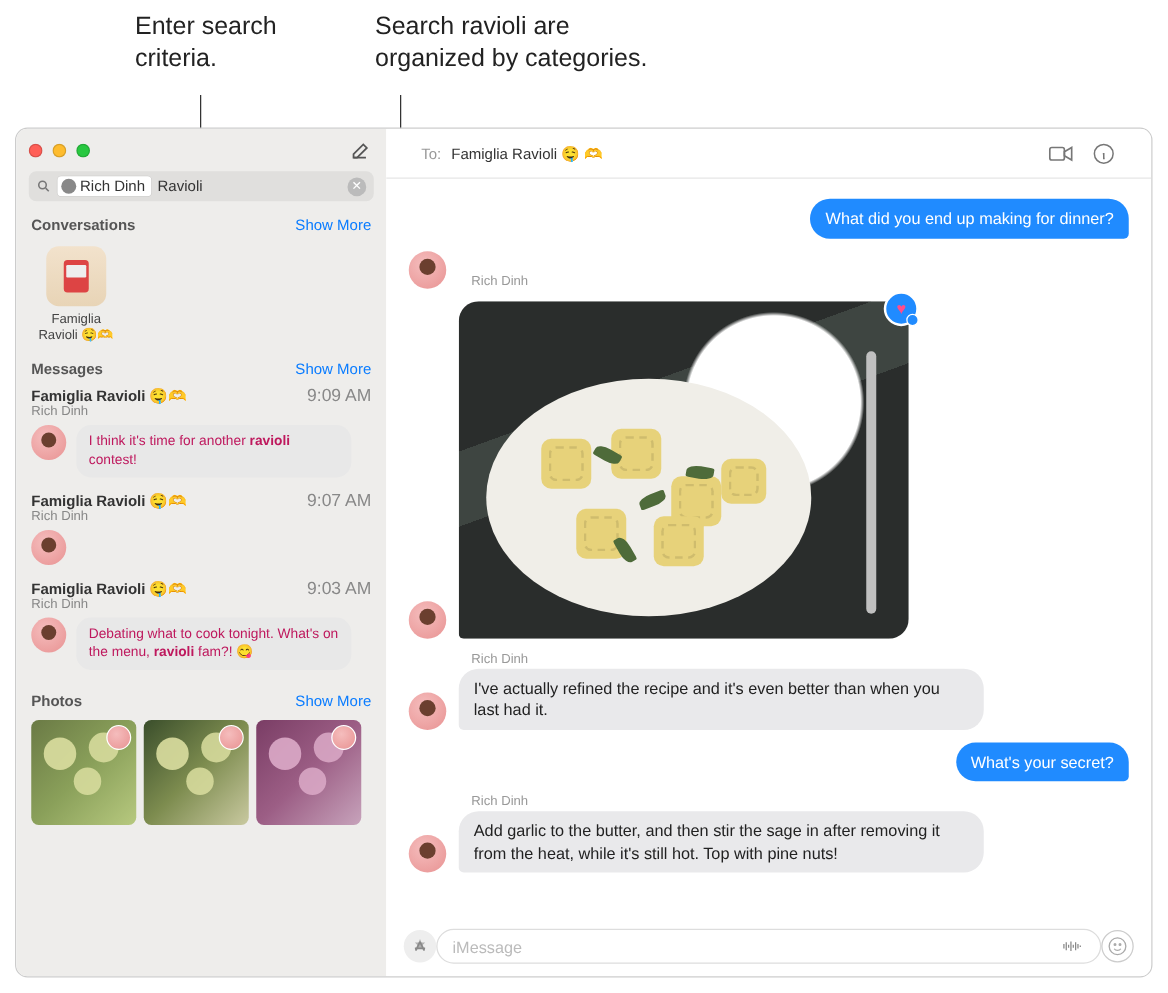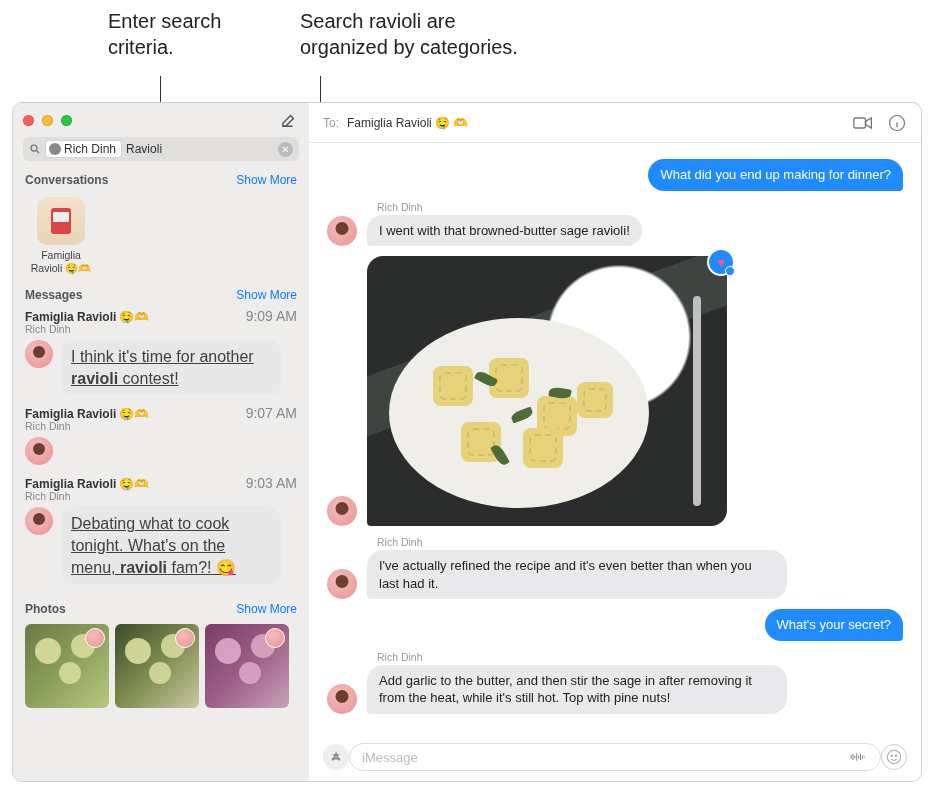--- a/index.html
+++ b/index.html
@@ -88,22 +88,22 @@
   .mini-av{
     width:28px;height:28px;border-radius:50%;flex-shrink:0;
     background:radial-gradient(circle at 40% 35%, #f5bdbd, #e89292);
     position:relative;
   }
   .mini-av::after{
     content:"";position:absolute;top:6px;left:50%;transform:translateX(-50%);
     width:12px;height:12px;border-radius:50%;background:#6b3f2f;
   }
   .bubble-prev{
-    background:#e8e8e8;border-radius:12px;padding:6px 10px;font-size:16px;
-    line-height:1.35;color:#404040;max-width:220px;text-decoration:underline;
+    background:#e8e8e8;border-radius:12px;padding:6px 10px;font-size:11px;
+    line-height:1.35;color:#be185d;max-width:220px;
   }
   .bubble-prev b{font-weight:600;}
 
   
   .photos-row{display:flex;gap:6px;padding:4px 12px 12px;}
   .photo-thumb{
     width:84px;height:84px;border-radius:6px;position:relative;
     background:linear-gradient(135deg,#6a7a45,#8aa05a,#b7c97f);
     overflow:hidden;
   }
@@ -114,21 +114,21 @@
   .photo-thumb .blob.b2{width:22px;height:22px;background:rgba(218,222,160,0.85);top:38px;left:34px;}
   .photo-thumb .blob.b3{width:24px;height:24px;background:rgba(218,222,160,0.85);top:10px;left:46px;}
   .photo-badge{
     position:absolute;top:4px;right:4px;width:20px;height:20px;border-radius:50%;
     background:radial-gradient(circle at 40% 35%, #f5bdbd, #e89292);
     border:1.5px solid #fff;
   }
 
   
   .main-head{
-    height:40px;display:flex;align-items:center;padding:6px 14px;border-bottom:1px solid #e6e6e6;gap:8px;
+    height:40px;display:flex;align-items:center;padding:6px 28px;border-bottom:1px solid #e6e6e6;gap:8px;
   }
   .to-lab{color:#999;font-size:12px;}
   .to-val{font-size:12px;}
   .head-icons{margin-left:auto;display:flex;gap:14px;color:#777;}
   .hicon{width:20px;height:20px;display:flex;align-items:center;justify-content:center;}
 
   
   .chat{flex:1;overflow:auto;padding:16px 18px 8px;}
   .row{display:flex;margin-bottom:10px;gap:10px;align-items:flex-end;}
   .row.sent{justify-content:flex-end;}
@@ -341,21 +341,20 @@
 
     <div class="chat">
       <div class="row sent">
           <div class="bubble sent">What did you end up making for dinner?</div>
         </div>
 
       <div class="row">
         <div class="av"></div>
         <div class="stack">
           <div class="name-lab">Rich Dinh</div>
-          <div class="bubble recv">I went with that browned-butter sage ravioli!</div>
         </div>
       </div>
 
       <div class="row">
         <div class="av"></div>
         <div class="stack" style="position:relative">
           <div class="img-bubble">
             <div class="plate">
               <div class="rav" style="top:48px;left:44px"></div>
               <div class="rav" style="top:40px;left:100px"></div>

